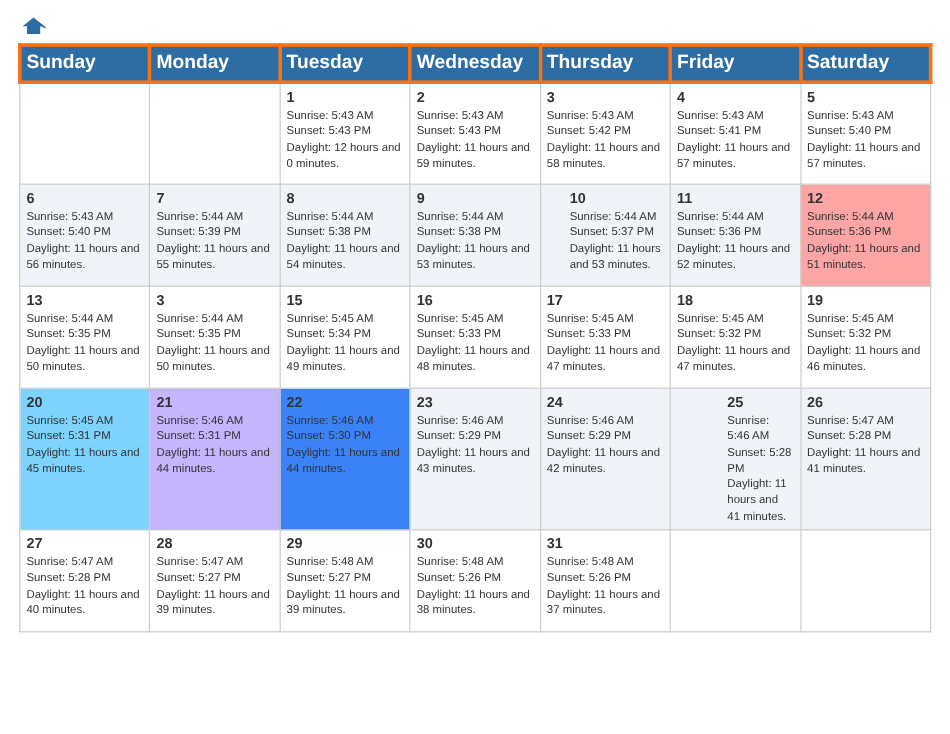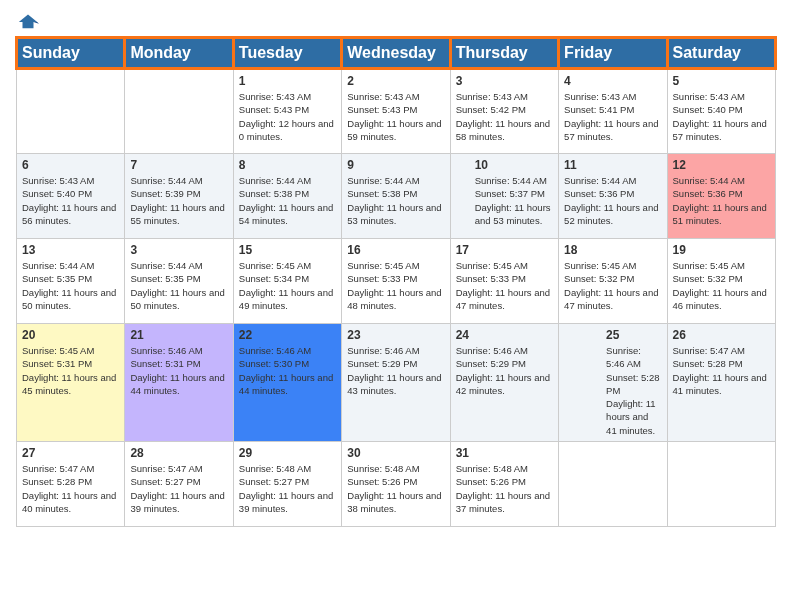--- a/index.html
+++ b/index.html
@@ -188,21 +188,21 @@
         <td>
           <span class="day-number">18</span>
           <div class="day-info">Sunrise: 5:45 AM<br>Sunset: 5:32 PM<br>Daylight: 11 hours and 47 minutes.</div>
         </td>
         <td>
           <span class="day-number">19</span>
           <div class="day-info">Sunrise: 5:45 AM<br>Sunset: 5:32 PM<br>Daylight: 11 hours and 46 minutes.</div>
         </td>
       </tr>
       <tr>
-        <td style="background: #fef9c3;">
+        <td style="background: #7dd3fc;">
           <span class="day-number">20</span>
           <div class="day-info">Sunrise: 5:45 AM<br>Sunset: 5:31 PM<br>Daylight: 11 hours and 45 minutes.</div>
         </td>
         <td style="background: #c4b5fd;">
           <span class="day-number">21</span>
           <div class="day-info">Sunrise: 5:46 AM<br>Sunset: 5:31 PM<br>Daylight: 11 hours and 44 minutes.</div>
         </td>
         <td style="background: #3b82f6;">
           <span class="day-number">22</span>
           <div class="day-info">Sunrise: 5:46 AM<br>Sunset: 5:30 PM<br>Daylight: 11 hours and 44 minutes.</div>

